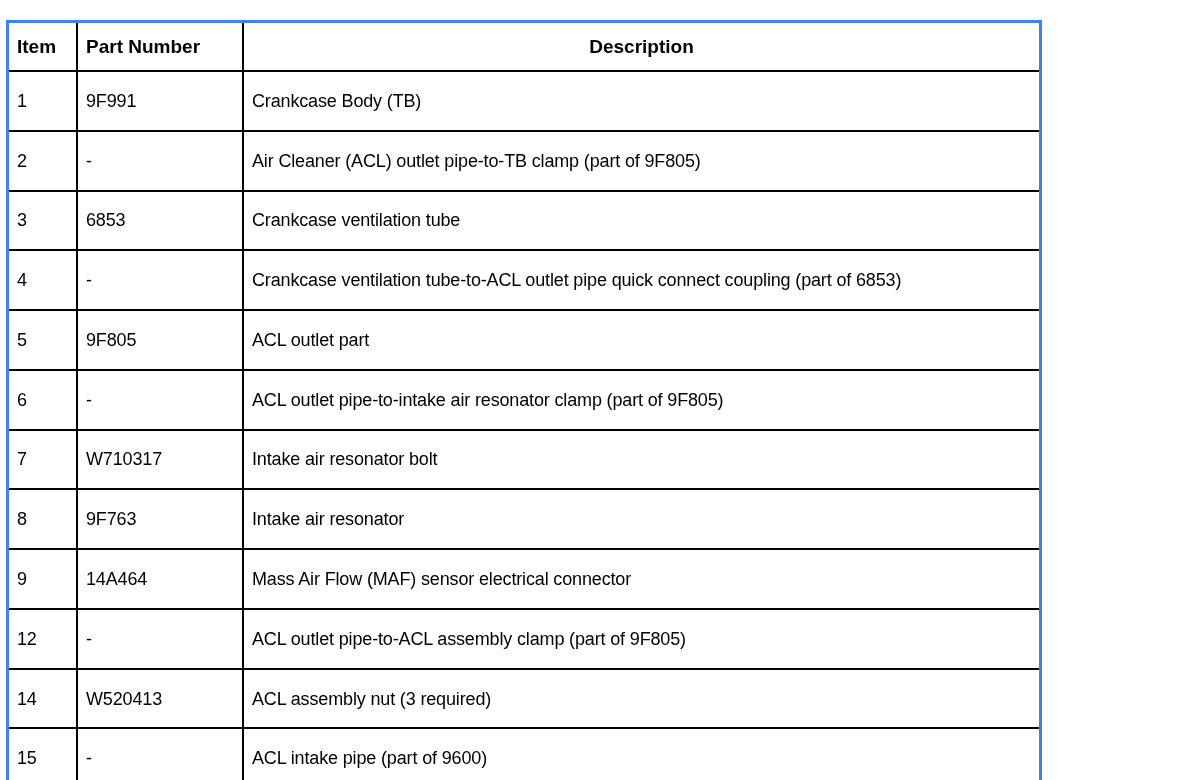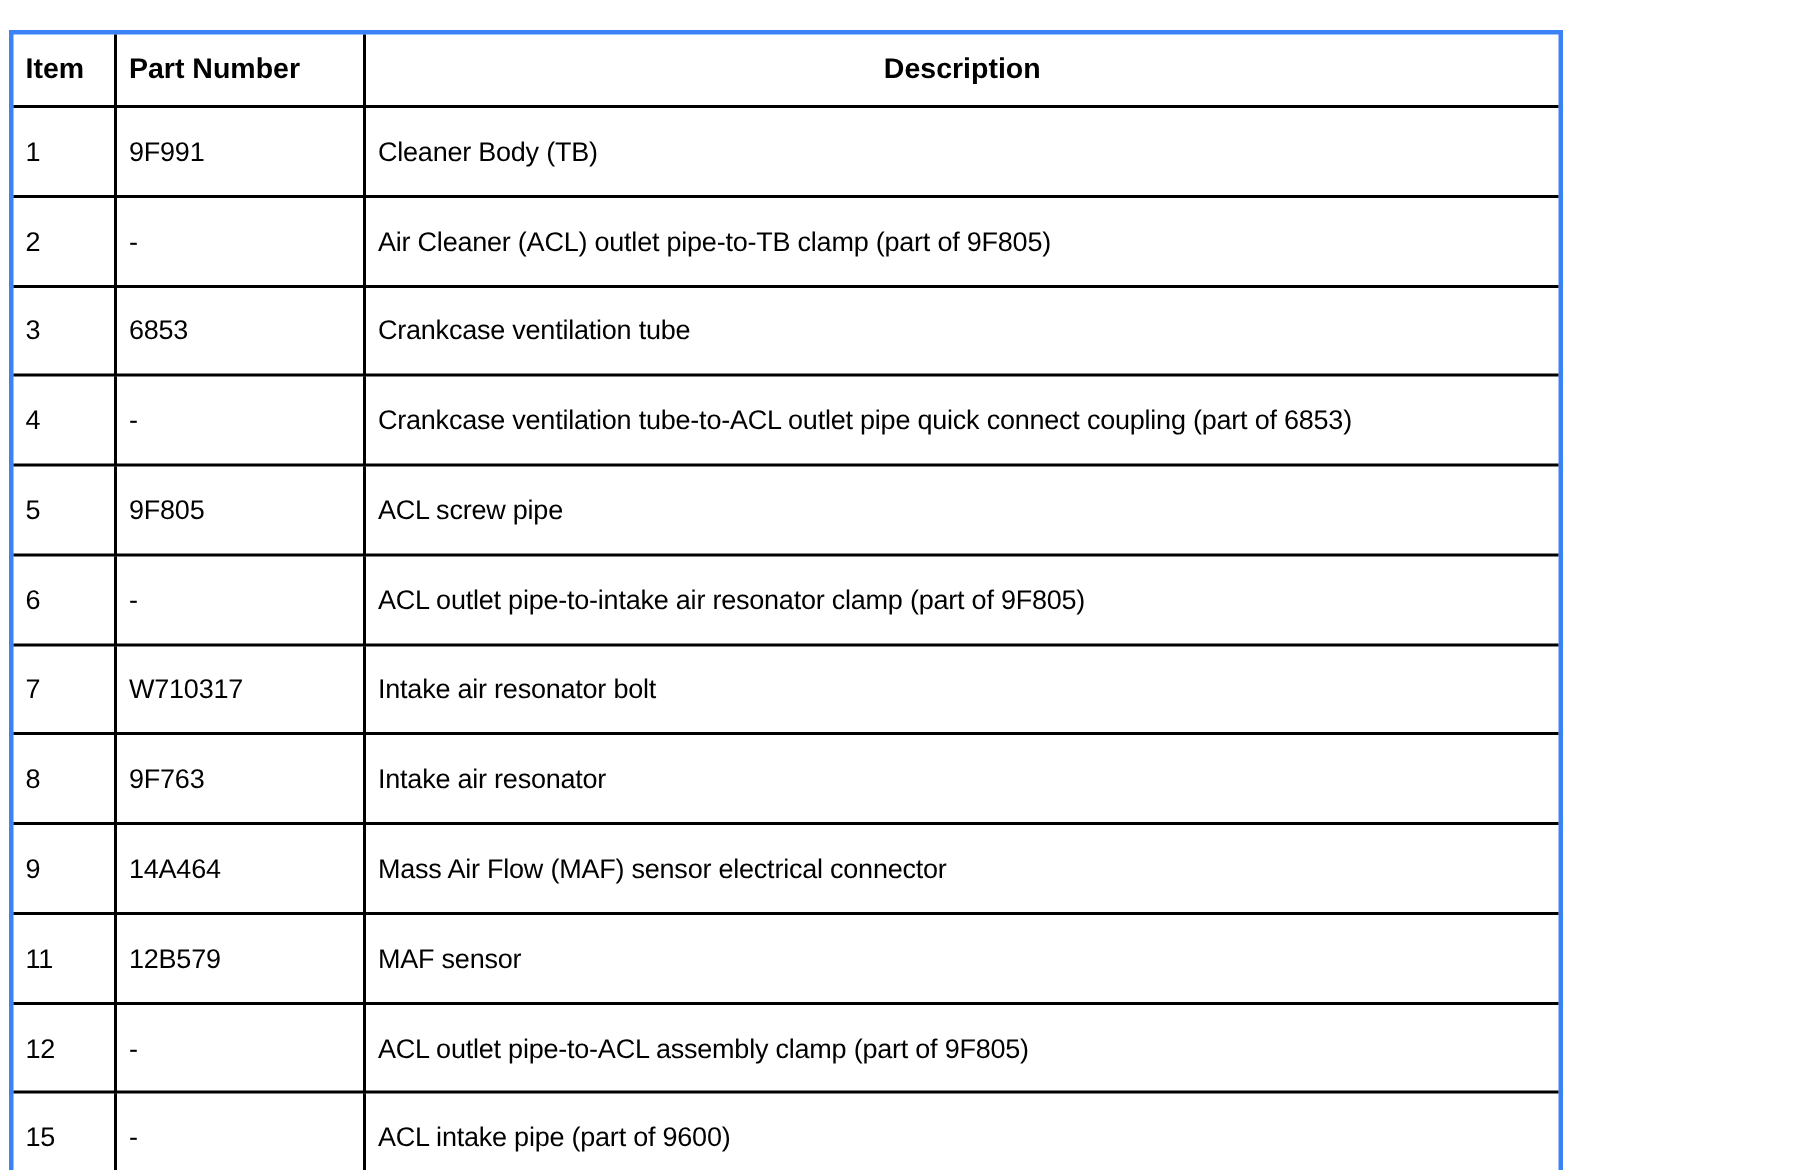--- a/index.html
+++ b/index.html
@@ -104,41 +104,41 @@
         <tr>
           <th class="th-item">Item</th>
           <th class="th-part">Part Number</th>
           <th class="th-desc last-col">Description</th>
         </tr>
       </thead>
       <tbody id="table-body">
           <tr>
             <td class="cell-item">1</td>
             <td class="cell-part">9F991</td>
-            <td class="cell-desc last-col">Cleaner Body (TB)</td>
+            <td class="cell-desc last-col">Crankcase Body (TB)</td>
           </tr>
           <tr>
             <td class="cell-item">2</td>
             <td class="cell-part">-</td>
             <td class="cell-desc last-col">Air Cleaner (ACL) outlet pipe-to-TB clamp (part of 9F805)</td>
           </tr>
           <tr>
             <td class="cell-item">3</td>
             <td class="cell-part">6853</td>
             <td class="cell-desc last-col">Crankcase ventilation tube</td>
           </tr>
           <tr>
             <td class="cell-item">4</td>
             <td class="cell-part">-</td>
             <td class="cell-desc last-col">Crankcase ventilation tube-to-ACL outlet pipe quick connect coupling (part of 6853)</td>
           </tr>
           <tr>
             <td class="cell-item">5</td>
             <td class="cell-part">9F805</td>
-            <td class="cell-desc last-col">ACL screw pipe</td>
+            <td class="cell-desc last-col">ACL outlet part</td>
           </tr>
           <tr>
             <td class="cell-item">6</td>
             <td class="cell-part">-</td>
             <td class="cell-desc last-col">ACL outlet pipe-to-intake air resonator clamp (part of 9F805)</td>
           </tr>
           <tr>
             <td class="cell-item">7</td>
             <td class="cell-part">W710317</td>
             <td class="cell-desc last-col">Intake air resonator bolt</td>
@@ -147,28 +147,28 @@
             <td class="cell-item">8</td>
             <td class="cell-part">9F763</td>
             <td class="cell-desc last-col">Intake air resonator</td>
           </tr>
           <tr>
             <td class="cell-item">9</td>
             <td class="cell-part">14A464</td>
             <td class="cell-desc last-col">Mass Air Flow (MAF) sensor electrical connector</td>
           </tr>
           <tr>
-            <td class="cell-item">11</td>
-            <td class="cell-part">12B579</td>
-            <td class="cell-desc last-col">MAF sensor</td>
-          </tr>
-          <tr>
             <td class="cell-item">12</td>
             <td class="cell-part">-</td>
             <td class="cell-desc last-col">ACL outlet pipe-to-ACL assembly clamp (part of 9F805)</td>
+          </tr>
+          <tr>
+            <td class="cell-item">14</td>
+            <td class="cell-part">W520413</td>
+            <td class="cell-desc last-col">ACL assembly nut (3 required)</td>
           </tr>
           <tr class="last-row">
             <td class="cell-item">15</td>
             <td class="cell-part">-</td>
             <td class="cell-desc last-col">ACL intake pipe (part of 9600)</td>
           </tr>
         </tbody>
     </table>
   </div>
 

